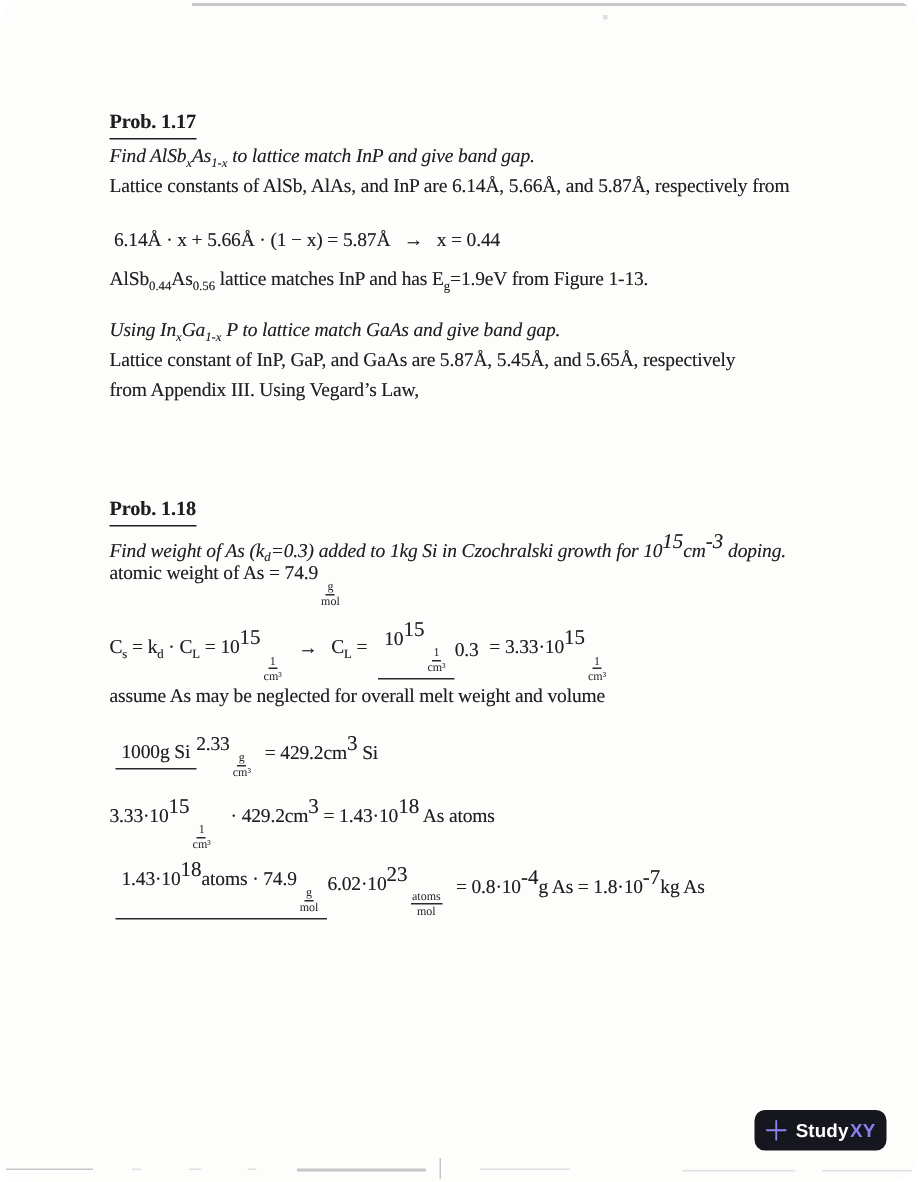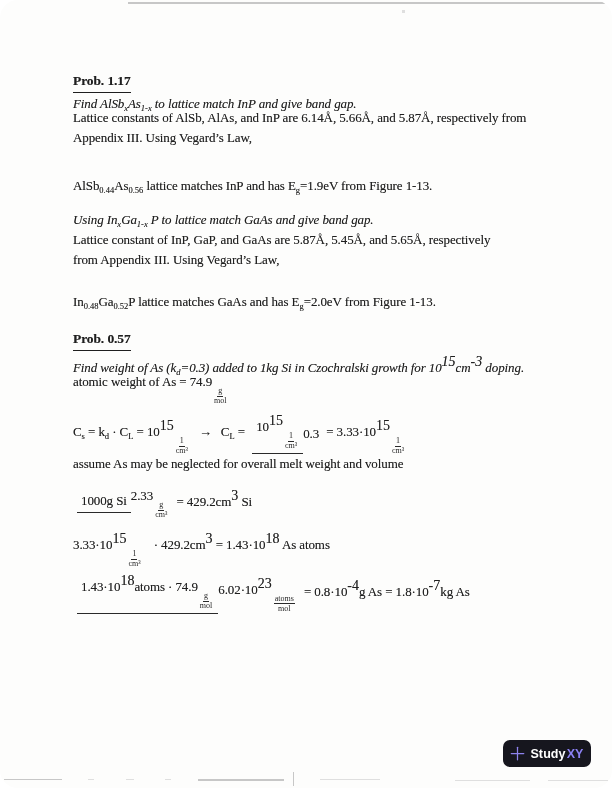--- a/index.html
+++ b/index.html
@@ -56,33 +56,33 @@
   <div class="artifact" style="top:779px;left:198px;width:86px;height:1.5px;"></div>
   <div class="artifact" style="top:772px;left:293px;width:1px;height:14px;"></div>
   <div class="artifact faint" style="top:779px;left:320px;width:60px;height:1px;"></div>
   <div class="artifact faint" style="top:780px;left:455px;width:75px;height:1px;"></div>
   <div class="artifact faint" style="top:780px;left:548px;width:60px;height:1px;"></div>
 
   <div class="abs title" style="top:71px"><span class="u">Prob. 1.17</span></div>
 
   <div class="abs it" style="top:94px"><span>Find AlSb</span><sub>x</sub><span>As</span><sub>1-x</sub><span> to lattice match InP and give band gap.</span></div>
 
-  <div class="abs" style="top:108px"><span>Lattice constants of AlSb, AlAs, and InP are 6.14Å, 5.66Å, and 5.87Å, respectively from</span><br><span>Appendix III.  Using Vegard’s Law,</span></div>
+  <div class="abs" style="top:114px"><span>Lattice constants of AlSb, AlAs, and InP are 6.14Å, 5.66Å, and 5.87Å, respectively from</span><br></div>
 
+  <div class="abs eq" style="top:152px;left:76px"><span>6.14Å · x + 5.66Å · (1 − x) = 5.87Å</span><span class="arrow">→</span><span>x = 0.44</span></div>
 
   <div class="abs" style="top:176px"><span>AlSb</span><sub>0.44</sub><span>As</span><sub>0.56</sub><span> lattice matches InP and has E</span><sub>g</sub><span>=1.9eV from Figure 1-13.</span></div>
 
   <div class="abs it" style="top:210px"><span>Using In</span><sub>x</sub><span>Ga</span><sub>1-x</sub><span> P to lattice match GaAs and give band gap.</span></div>
 
   <div class="abs" style="top:230px"><span>Lattice constant of InP, GaP, and GaAs are 5.87Å, 5.45Å, and 5.65Å, respectively</span><br><span>from Appendix III.  Using Vegard’s Law,</span></div>
 
 
-  <div class="abs" style="top:292px"><span>In</span><sub>0.48</sub><span>Ga</span><sub>0.52</sub><span>P lattice matches GaAs and has E</span><sub>g</sub><span>=2.0eV from Figure 1-13.</span></div>
 
-  <div class="abs title" style="top:329px"><span class="u">Prob. 0.57</span></div>
+  <div class="abs title" style="top:329px"><span class="u">Prob. 1.18</span></div>
 
   <div class="abs it" style="top:352px"><span>Find weight of As (k</span><sub>d</sub><span>=0.3) added to 1kg Si in Czochralski growth for 10</span><sup>15</sup><span>cm</span><sup>-3</sup><span> doping.</span></div>
 
   <div class="abs eq" style="top:374px"><span>atomic weight of As  = 74.9</span><span class="sfrac">
         <span class="snum">g</span>
         <span class="sden">mol</span>
       </span></div>
 
   <div class="abs eq" style="top:404px"><span>C</span><sub>s</sub><span> = k</span><sub>d</sub><span> · C</span><sub>L</sub><span> = 10</span><sup>15</sup><span class="sfrac">
         <span class="snum">1</span>

